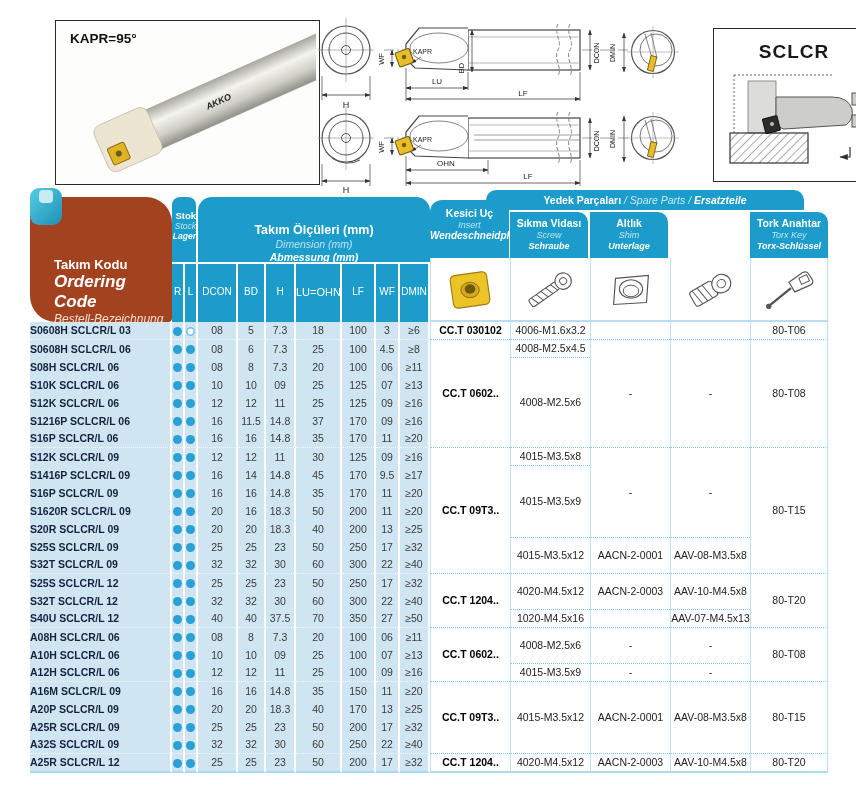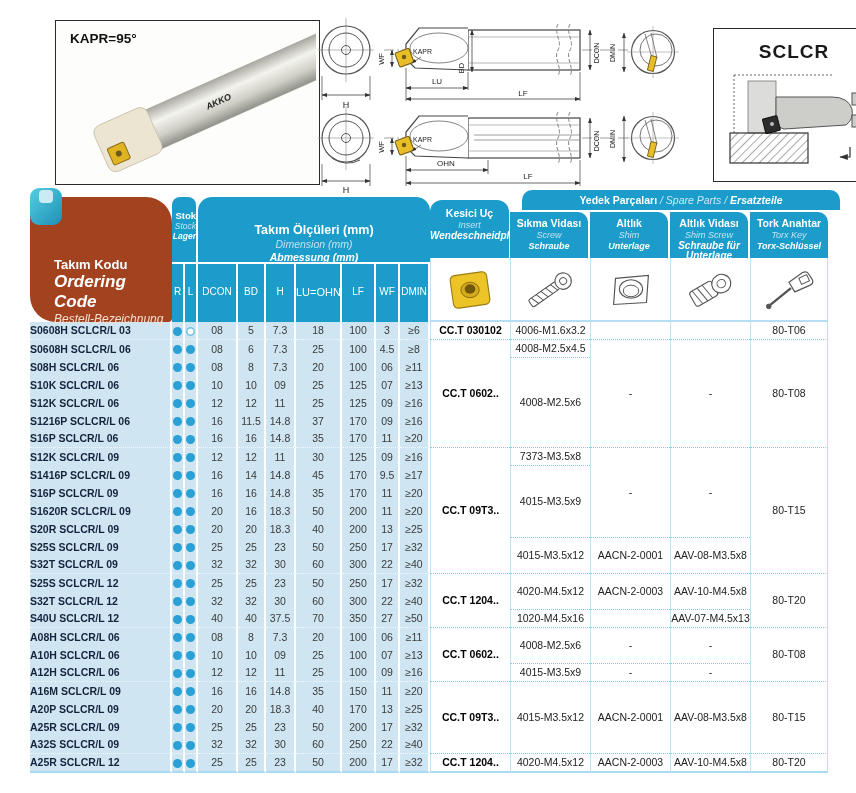--- a/index.html
+++ b/index.html
@@ -23,21 +23,21 @@
   #ordering-box .l2{font-weight:bold;font-style:italic;font-size:17px;}
   #ordering-box .l3{font-style:italic;font-size:12px;color:#f6ddcd;}
   #bookmark-icon{left:30px;top:188px;width:32px;height:37px;z-index:3;
      background:linear-gradient(135deg,#55cfe2,#1f8fb6);border-radius:9px;}
   #bookmark-icon:before{content:"";position:absolute;left:9px;top:2px;width:14px;height:13px;
      background:#c9ecf4;border-radius:4px;}
   #stok-box{left:172px;top:197px;width:24px;height:65px;border-radius:8px 8px 0 0;padding-top:13px;text-align:right;}
   #stok-box div{white-space:nowrap;}
   #dims-box{left:198px;top:197px;width:232px;height:65px;border-radius:14px 14px 0 0;padding-top:26px;}
   #kesici-box{left:430px;top:200px;width:79px;height:58px;border-radius:12px 12px 0 0;padding-top:7px;}
-  #yedek-band{left:522px;top:190px;width:318px;height:20px;border-radius:10px 10px 0 0;
+  #yedek-band{left:486px;top:190px;width:318px;height:20px;border-radius:10px 10px 0 0;
      line-height:20px;font-size:10.5px;}
   .subhdr{top:212px;height:46px;border-radius:0 10px 0 0;padding-top:5px;}
   .h1{font-weight:bold;font-size:10.5px;color:#fff;line-height:13px;}
   .h2{font-style:italic;font-size:9px;color:rgba(255,255,255,.72);line-height:11px;}
   .h3{font-style:italic;font-weight:bold;font-size:9px;color:#fff;line-height:11px;}
   .h3s{font-style:italic;font-weight:bold;font-size:10px;color:#fff;line-height:10px;}
   #dims-box .h1{font-size:12.5px;line-height:15px;}
   #dims-box .h2{font-size:10.5px;line-height:13px;}
   #dims-box .h3{font-size:10.5px;line-height:13px;}
   #stok-box .h1{font-size:9.5px;line-height:11px;}
@@ -288,25 +288,20 @@
   <div class="abs bluebox subhdr" style="left:510px;width:78px">
     <div class="h1">Sıkma Vidası</div>
     <div class="h2">Screw</div>
     <div class="h3">Schraube</div>
   </div>
   <div class="abs bluebox subhdr" style="left:590px;width:78px">
     <div class="h1">Altlık</div>
     <div class="h2">Shim</div>
     <div class="h3">Unterlage</div>
   </div>
-  <div class="abs bluebox subhdr" style="left:670px;width:78px">
-    <div class="h1">Altlık Vidası</div>
-    <div class="h2">Shim Screw</div>
-    <div class="h3s">Schraube für Unterlage</div>
-  </div>
   <div class="abs bluebox subhdr" style="left:750px;width:78px">
     <div class="h1">Tork Anahtar</div>
     <div class="h2">Torx Key</div>
     <div class="h3">Torx-Schlüssel</div>
   </div>
 
   <div class="abs" id="letters-row">
     <div style="width:13px">R</div>
     <div style="width:13px">L</div>
     <div style="width:40px">DCON</div>
@@ -494,21 +489,21 @@
           <td class="c"><span class="dot"></span></td>
           <td class="c"><span class="dot"></span></td>
           <td class="c">12</td>
           <td class="c">12</td>
           <td class="c">11</td>
           <td class="c">30</td>
           <td class="c">125</td>
           <td class="c">09</td>
           <td class="c">≥16</td>
           <td class="sp ins db" rowspan="7">CC.T 09T3..</td>
-          <td class="sp db" rowspan="1">7373-M3.5x8</td>
+          <td class="sp db" rowspan="1">4015-M3.5x8</td>
           <td class="sp db" rowspan="5">-</td>
           <td class="sp db" rowspan="5">-</td>
           <td class="sp tx db" rowspan="7">80-T15</td>
         </tr>
         <tr>
           <td class="c code">S1416P SCLCR/L 09</td>
           <td class="c"><span class="dot"></span></td>
           <td class="c"><span class="dot"></span></td>
           <td class="c">16</td>
           <td class="c">14</td>

